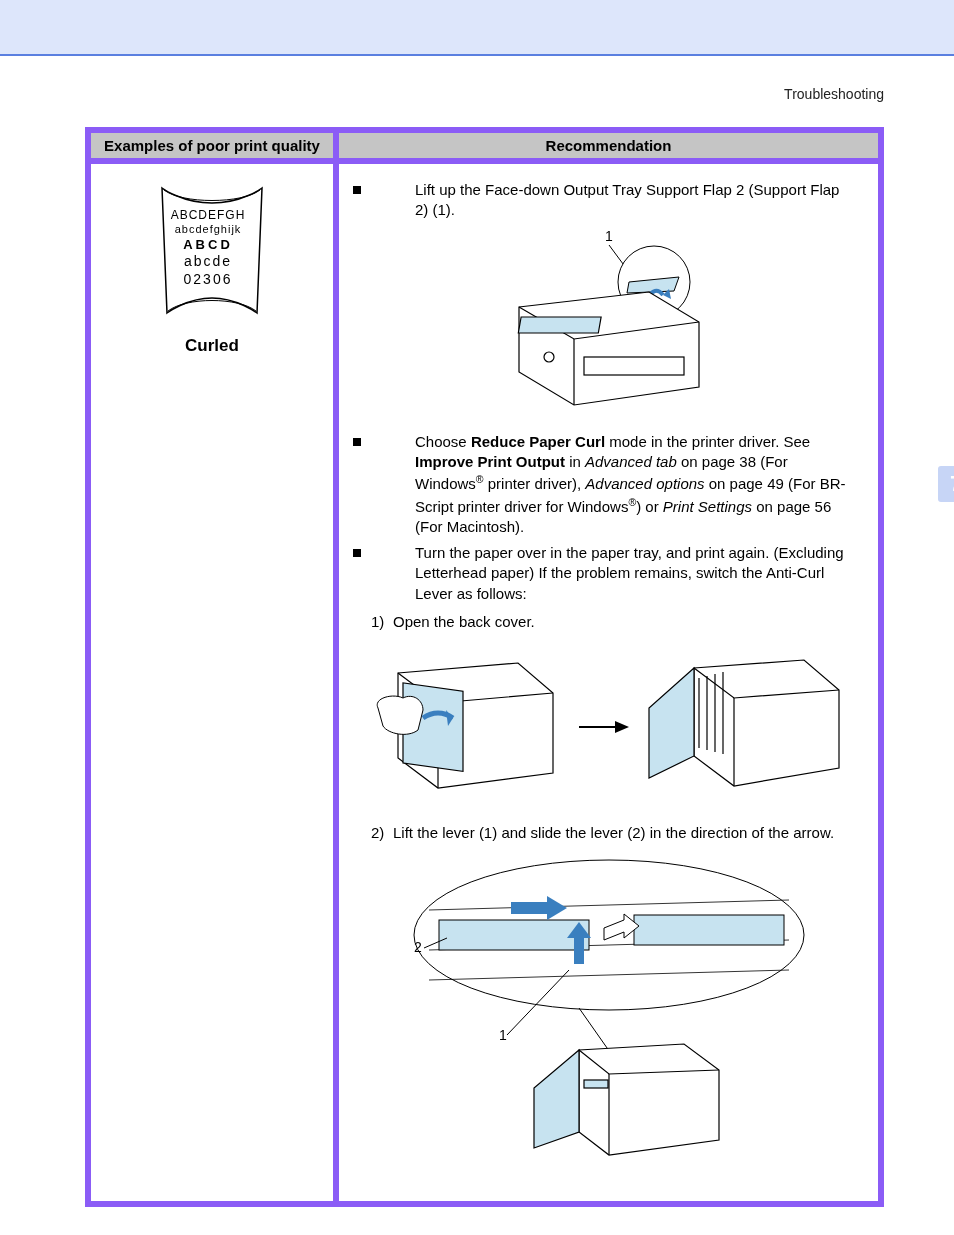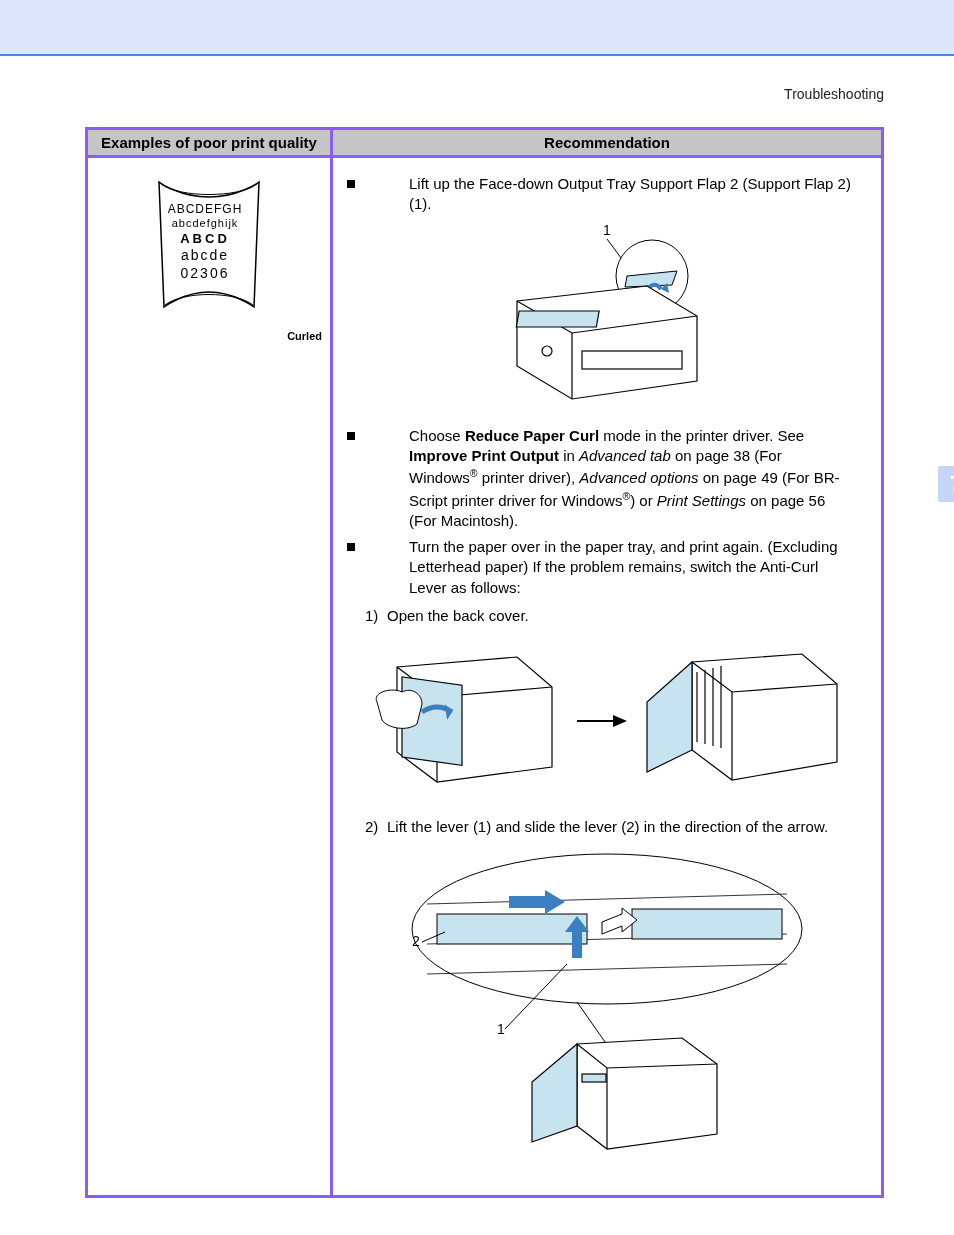--- a/index.html
+++ b/index.html
@@ -26,21 +26,21 @@
     text-align: right;
     font-size: 14px;
     color: #222;
     margin: 10px 0 25px 0;
   }
   table.troubleshoot {
     border-collapse: collapse;
     width: 100%;
   }
   table.troubleshoot th, table.troubleshoot td {
-    border: 3px solid #8b5cf6;
+    border: 6px solid #8b5cf6;
     vertical-align: top;
   }
   table.troubleshoot th {
     background: #c5c5c5;
     text-align: center;
     font-weight: bold;
     padding: 4px 6px;
     font-size: 15px;
   }
   .col-example { width: 230px; }
@@ -64,22 +64,21 @@
     letter-spacing: 1px;
     color: #000;
   }
   .curled-text .l1 { font-size: 12px; }
   .curled-text .l2 { font-size: 11px; }
   .curled-text .l3 { font-size: 13px; font-weight: bold; letter-spacing: 3px; }
   .curled-text .l4 { font-size: 14px; letter-spacing: 2px; }
   .curled-text .l5 { font-size: 14px; letter-spacing: 2px; }
   .example-label {
     font-weight: bold;
-    font-size: 11px;
-    text-align: right;
+    font-size: 17px;
   }
   .rec-cell {
     padding: 10px 14px 16px 14px;
     font-size: 15px;
     line-height: 1.35;
   }
   .bullet {
     display: flex;
     margin: 6px 16px 4px 0;
     gap: 44px;

